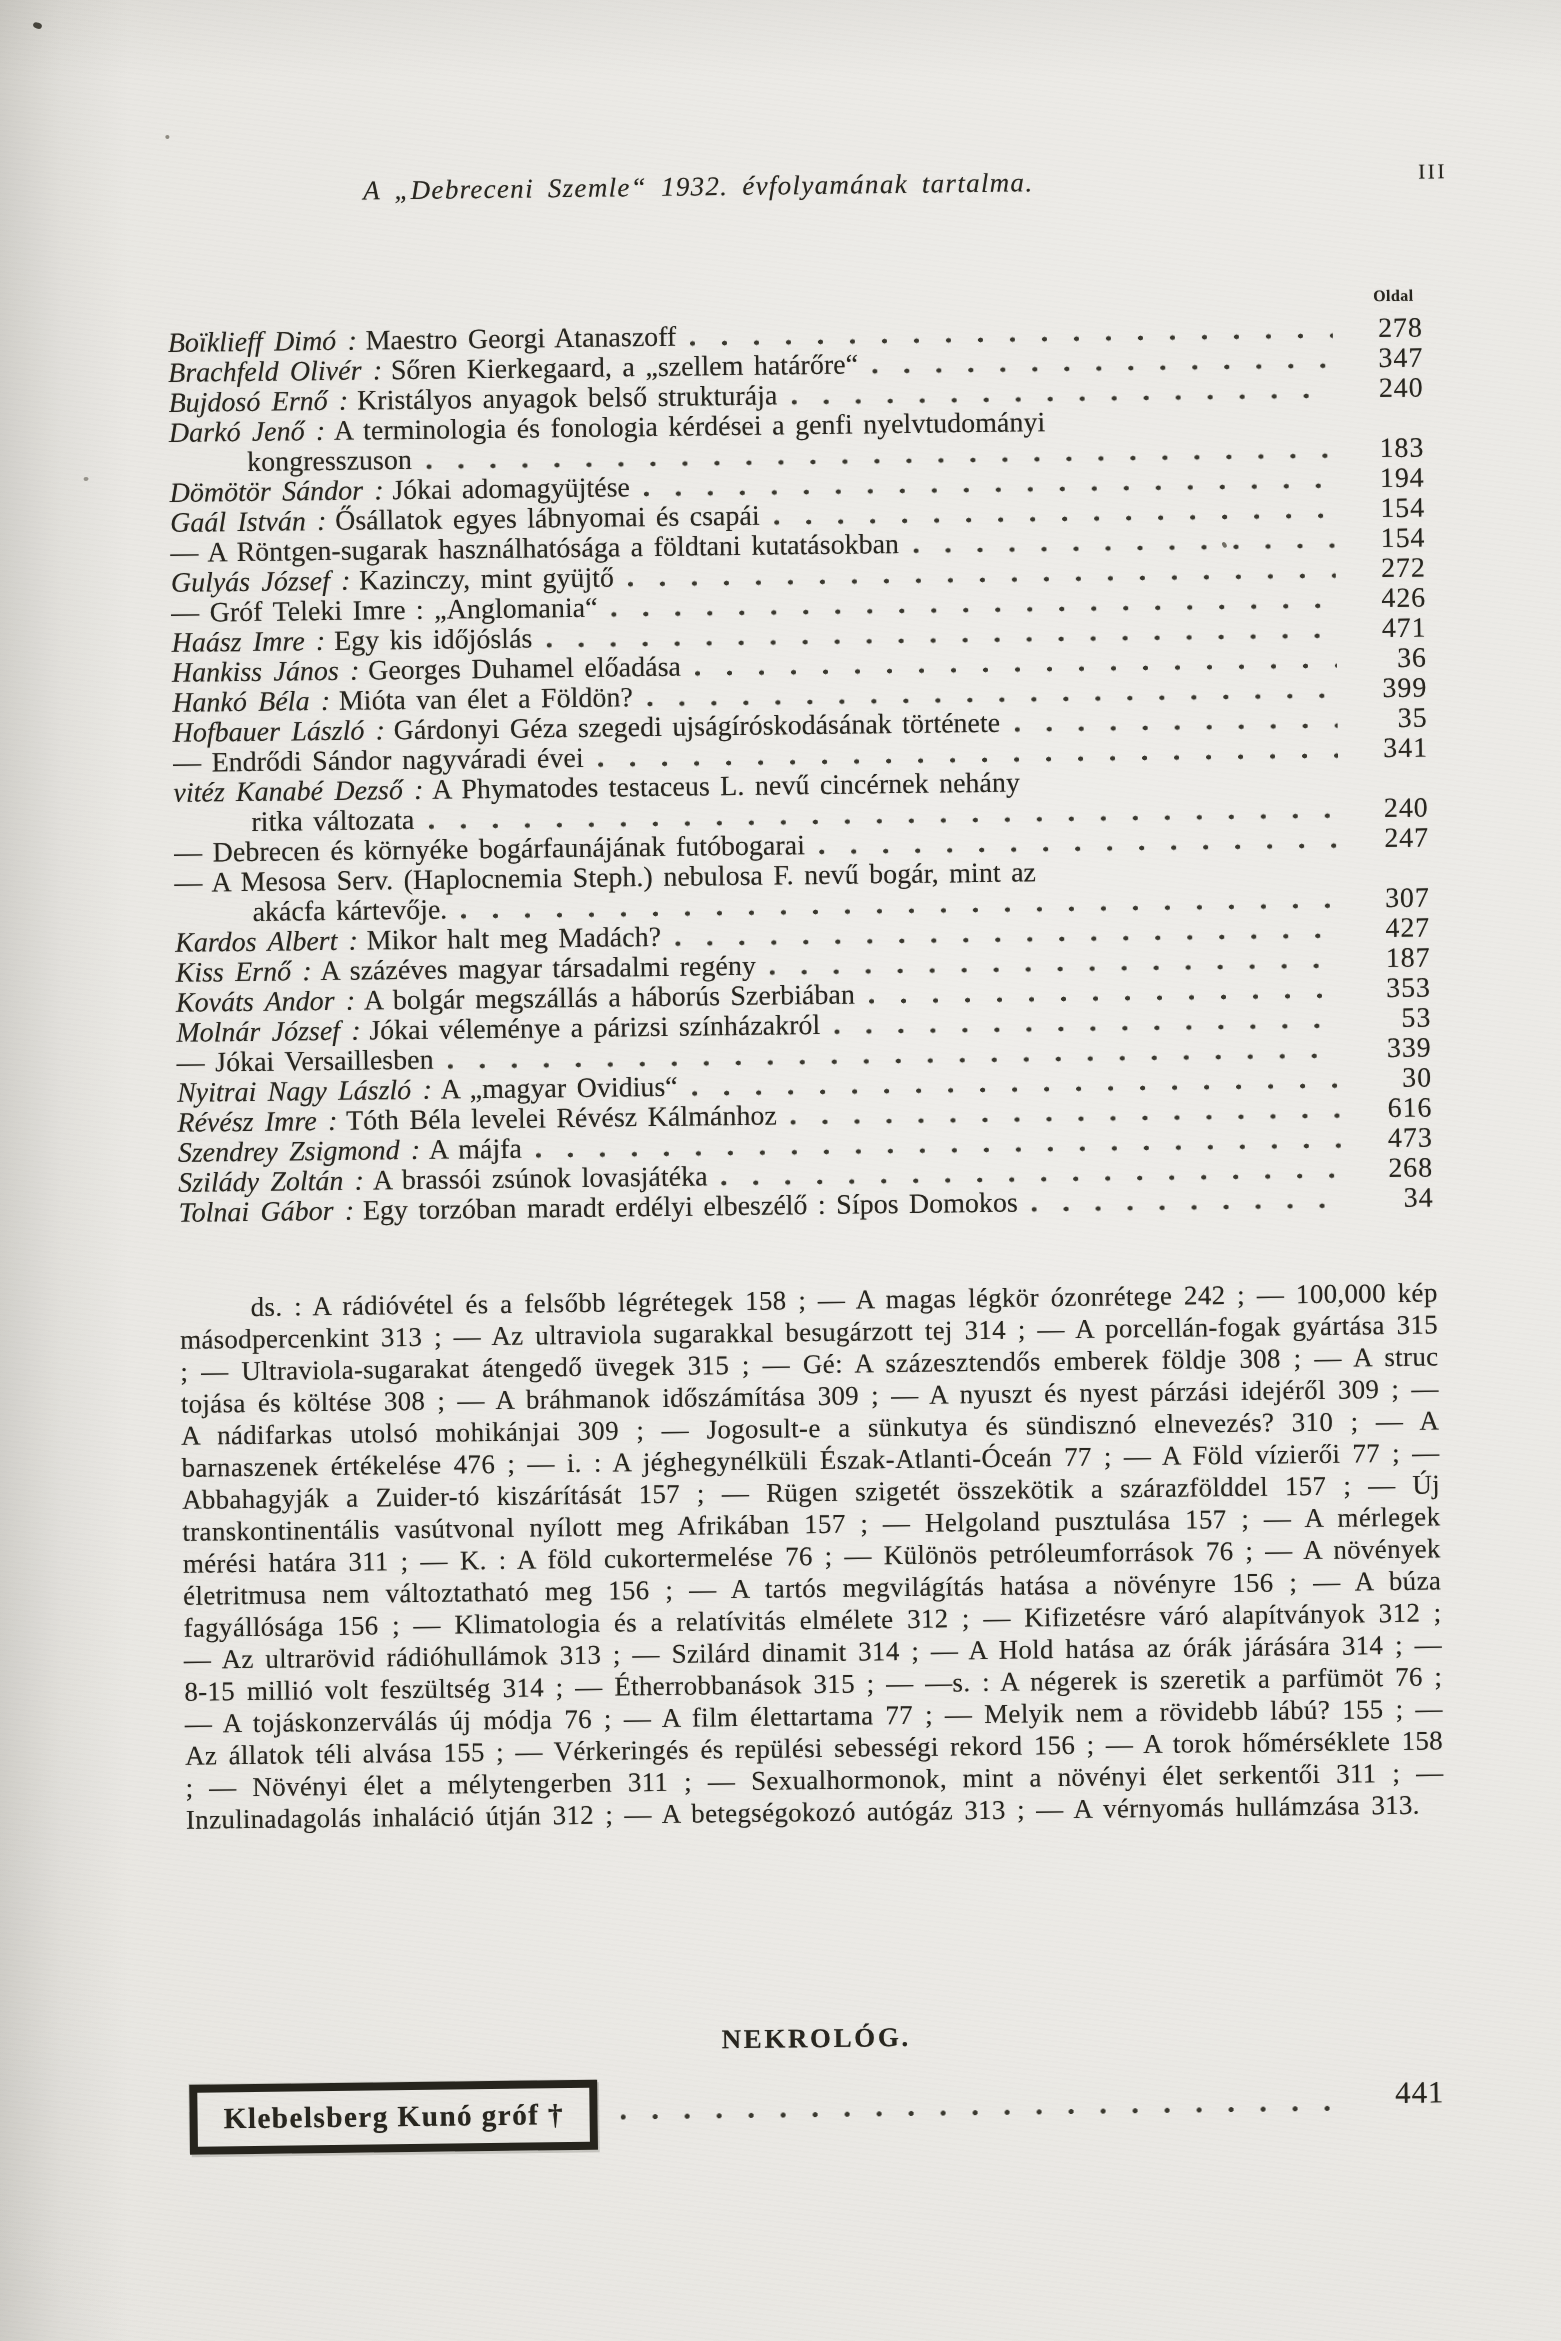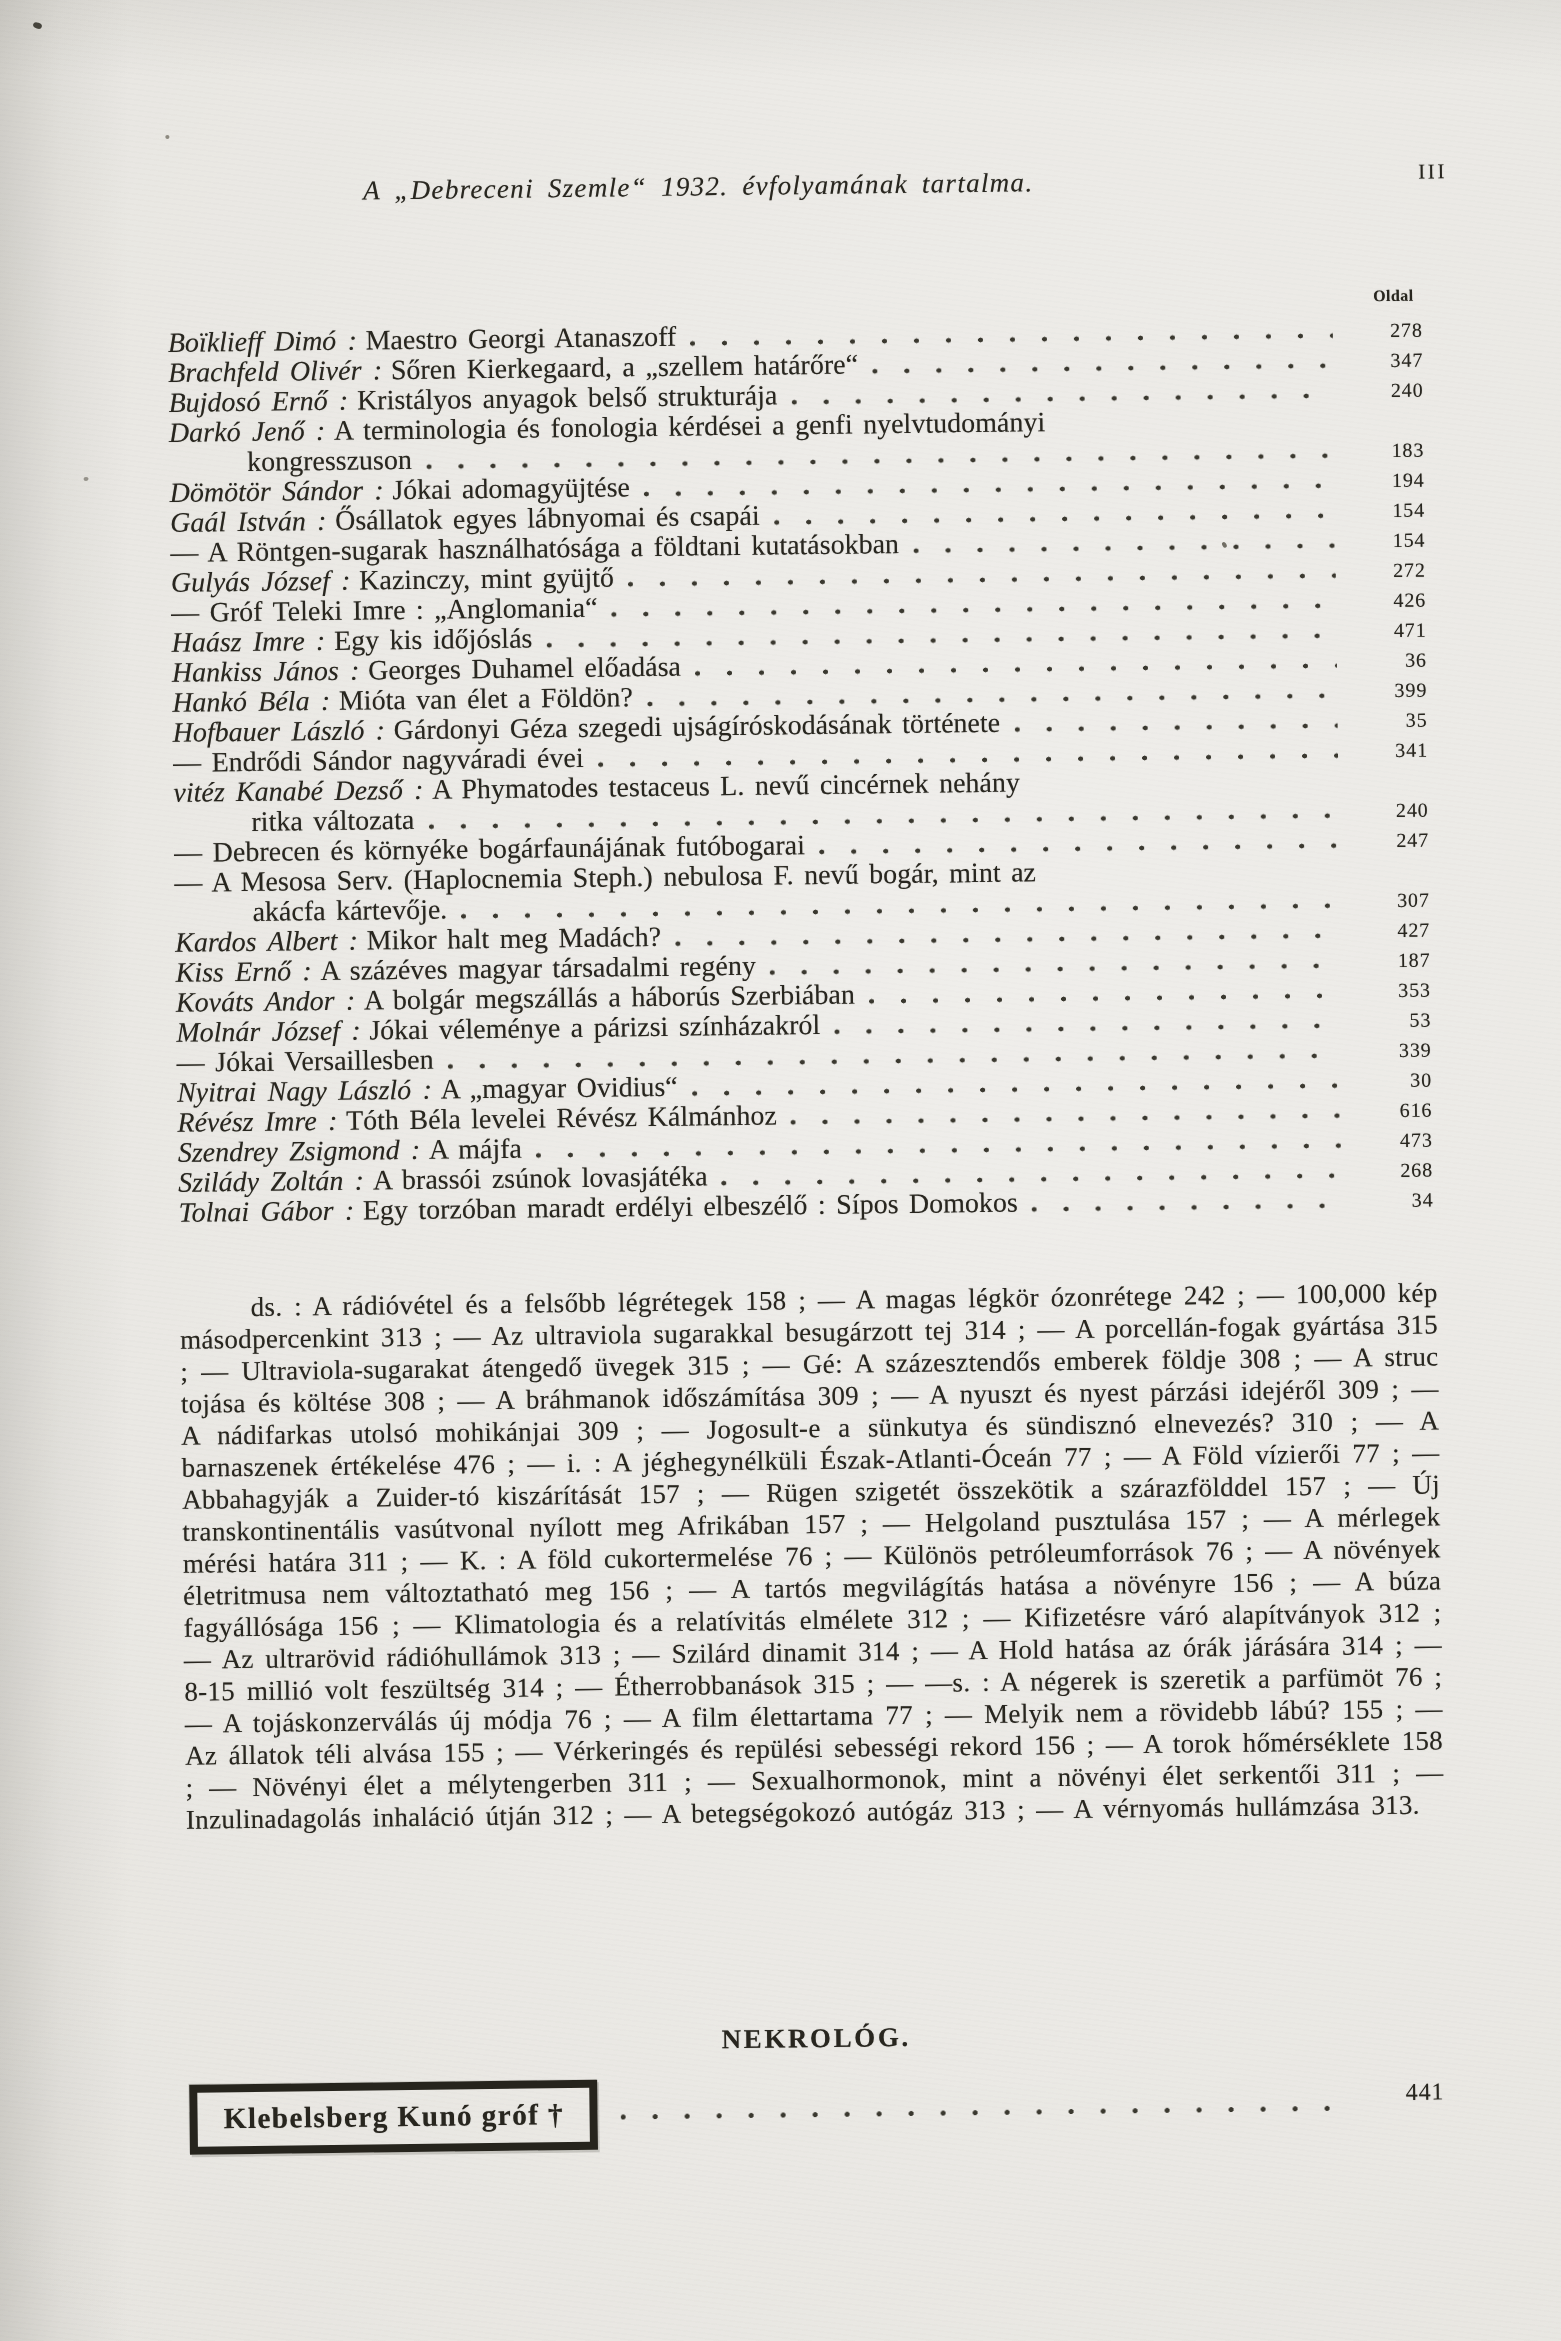--- a/index.html
+++ b/index.html
@@ -54,21 +54,21 @@
   .toc-row .au { font-style: italic; word-spacing: 4.3px; flex: 0 0 auto; }
   .toc-row .ti { word-spacing: 3.5px; flex: 0 0 auto; padding-left: 8.7px; }
   .toc-row .au:empty + .ti { padding-left: 0; }
   .toc-row.cont { padding-left: 69px; }
   .leader {
     flex: 1 1 auto; min-width: 21px; align-self: stretch;
     margin: 0 10.4px 0 14px;
     background-image: radial-gradient(circle at 2.6px 22px, #3a382f 2.2px, rgba(0,0,0,0) 2.7px);
     background-size: 32px 30px; background-repeat: repeat-x;
   }
-  .pg { flex: 0 0 80px; text-align: right; font-size: 20px; letter-spacing: 0.9px; }
+  .pg { flex: 0 0 80px; text-align: right; font-size: 28px; letter-spacing: 0.9px; }
 
   
   .digest {
     position: absolute; left: 178px; top: 1294px; width: 1258px;
     font-size: 27px; line-height: 32px;
     text-align: justify; text-indent: 71px;
     word-spacing: 4.3px; letter-spacing: 0.3px;
   }
   .digest .b { font-weight: normal; }
 
@@ -89,21 +89,21 @@
     font-weight: bold; font-size: 29.5px; letter-spacing: 1.3px;
     white-space: nowrap;
     box-shadow: 1.7px 2.6px 0 rgba(40,38,30,0.18), -0.9px -0.9px 0 rgba(40,38,30,0.12);
   }
   .nek-row .leader {
     align-self: auto; height: 31px;
     background-image: radial-gradient(circle at 2.6px 22.6px, #3a382f 2.2px, rgba(0,0,0,0) 2.7px);
     background-size: 32px 31px;
     margin: 0 10.4px 8.7px 22.6px;
   }
-  .nek-row .pg { font-size: 24px; margin-bottom: 24px; }
+  .nek-row .pg { font-size: 31px; margin-bottom: 24px; }
 
   
   .speck { position: absolute; border-radius: 50%; }
   .speck.s1 { left: 47px;  top: 22.6px;  width: 8.7px; height: 6px; background: #46443c; transform: rotate(20deg); }
   .speck.s2 { left: 178px; top: 137px; width: 4.3px;  height: 3.5px; background: #8d8a80; }
   .speck.s3 { left: 92px; top: 478px; width: 5.2px;  height: 4.3px; background: #95928a; }
   .speck.s4 { left: 1230px; top: 557px; width: 3.5px; height: 6px; background: #716e64; transform: rotate(-30deg); }
 </style>
 </head>
 <body>

